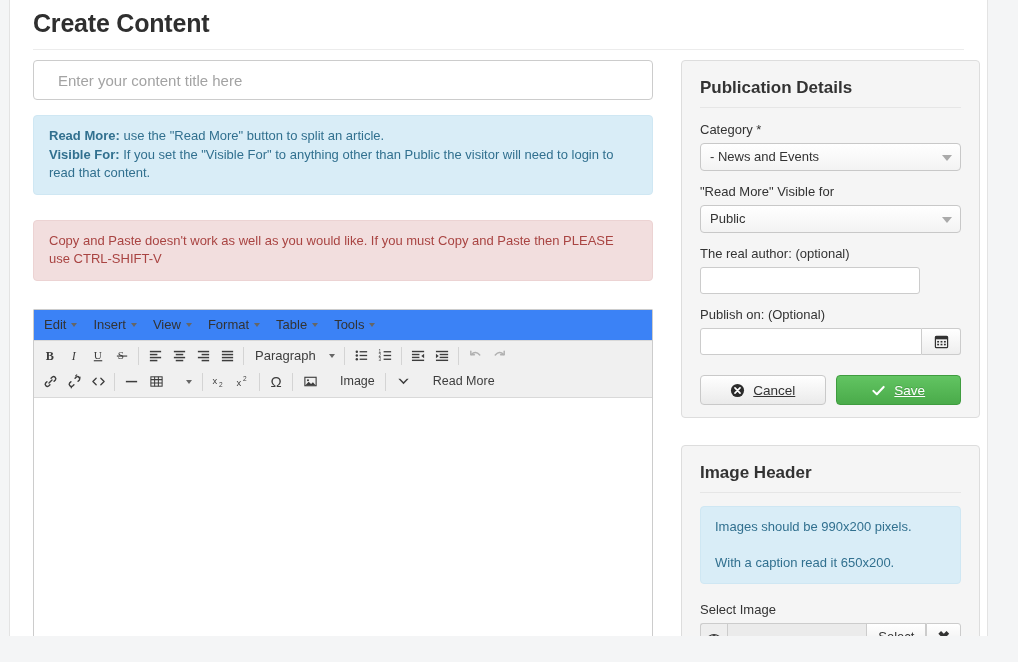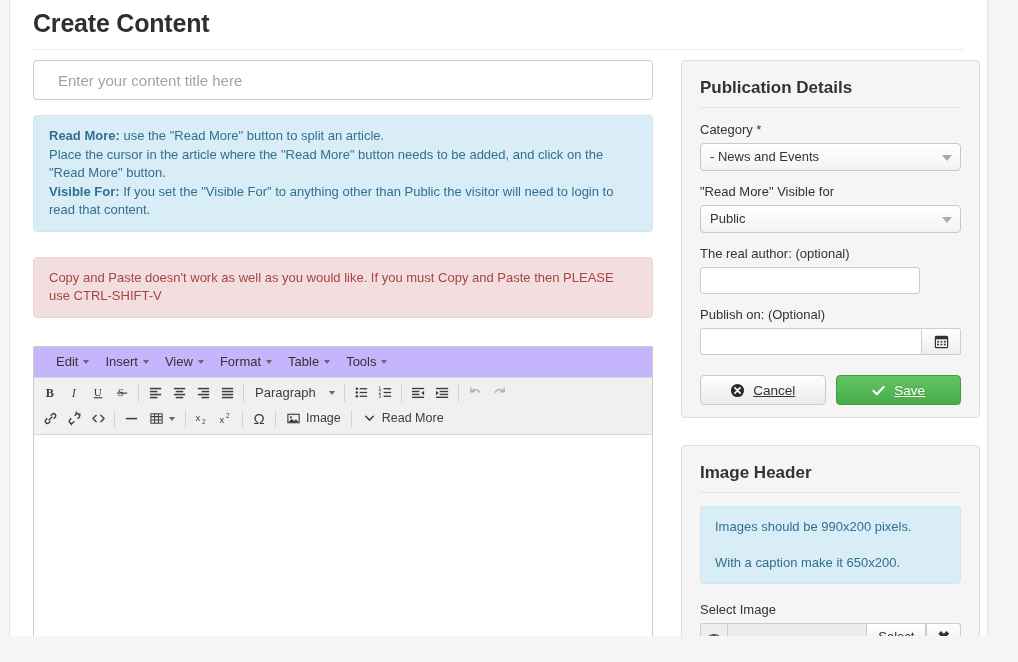--- a/index.html
+++ b/index.html
@@ -92,22 +92,22 @@
   .mce {
     margin-top: 28px;
     border: 1px solid #ccc;
     background: #fff;
     border-radius: 1px;
   }
   .mce-menubar {
     display: flex;
     align-items: center;
     height: 31px;
-    padding: 0 14px;
-    background: #c4b5fd;
+    padding: 0 2px;
+    background: #3b82f6;
     border-bottom: 1px solid #d9d9d9;
   }
   .mce-menuitem {
     display: flex; align-items: center; gap: 5px;
     height: 23px;
     padding: 0 8px;
     font-size: 13px;
     color: #333;
     cursor: pointer;
     border-radius: 3px;
@@ -138,21 +138,21 @@
     height: 22px;
     padding: 0 3px;
     border-radius: 3px;
     cursor: pointer;
     color: #3d3d3d;
     font-size: 14px;
     line-height: 1;
   }
   .mce-btn.disabled { opacity: 0.35; cursor: default; }
   .mce-btn.text {
-    gap: 5px;
+    gap: 22px;
     padding: 0 6px;
     font-size: 12.5px;
     justify-content: space-between;
   }
   .mce-sep {
     width: 1px; height: 18px;
     background: #d4d4d4;
     margin: 0 4px;
   }
   .mce-listbox {
@@ -353,21 +353,20 @@
   <hr class="title-rule">
 
   <div class="col-main">
 
     <input class="title-input" type="text" placeholder="Enter your content title here" style="">
 
     <div class="alert alert-info">
       <p>
         <b>Read More:</b><span> use the "Read More" button to split an article.</span>
       </p>
-      <p>Place the cursor in the article where the "Read More" button needs to be added, and click on the "Read More" button.</p>
       <p>
         <b>Visible For:</b><span> If you set the "Visible For" to anything other than Public the visitor will need to login to read that content.</span>
       </p>
     </div>
 
     <div class="alert alert-danger">
       <p>Copy and Paste doesn't work as well as you would like. If you must Copy and Paste then PLEASE use CTRL-SHIFT-V</p>
     </div>
 
     <div class="mce">
@@ -671,21 +670,21 @@
           <span>Save</span>
         </div>
       </div>
     </div>
 
     <div class="panel">
       <h3 class="panel-title">Image Header</h3>
 
       <div class="alert-sm">
         <p>Images should be 990x200 pixels.</p>
-        <p>With a caption make it 650x200.</p>
+        <p>With a caption read it 650x200.</p>
       </div>
 
       <label class="field-label">Select Image</label>
       <div class="img-group">
         <div class="ig-addon">
           <svg class="ic" width="14" height="14" viewBox="0 0 16 16">
             <path d="M1.2 8 Q8 2.2 14.8 8 Q8 13.8 1.2 8 Z" fill="none" stroke="#333" stroke-width="1.2"></path>
             <circle cx="8" cy="8" r="2.4" fill="#333"></circle>
           </svg>
         </div>

